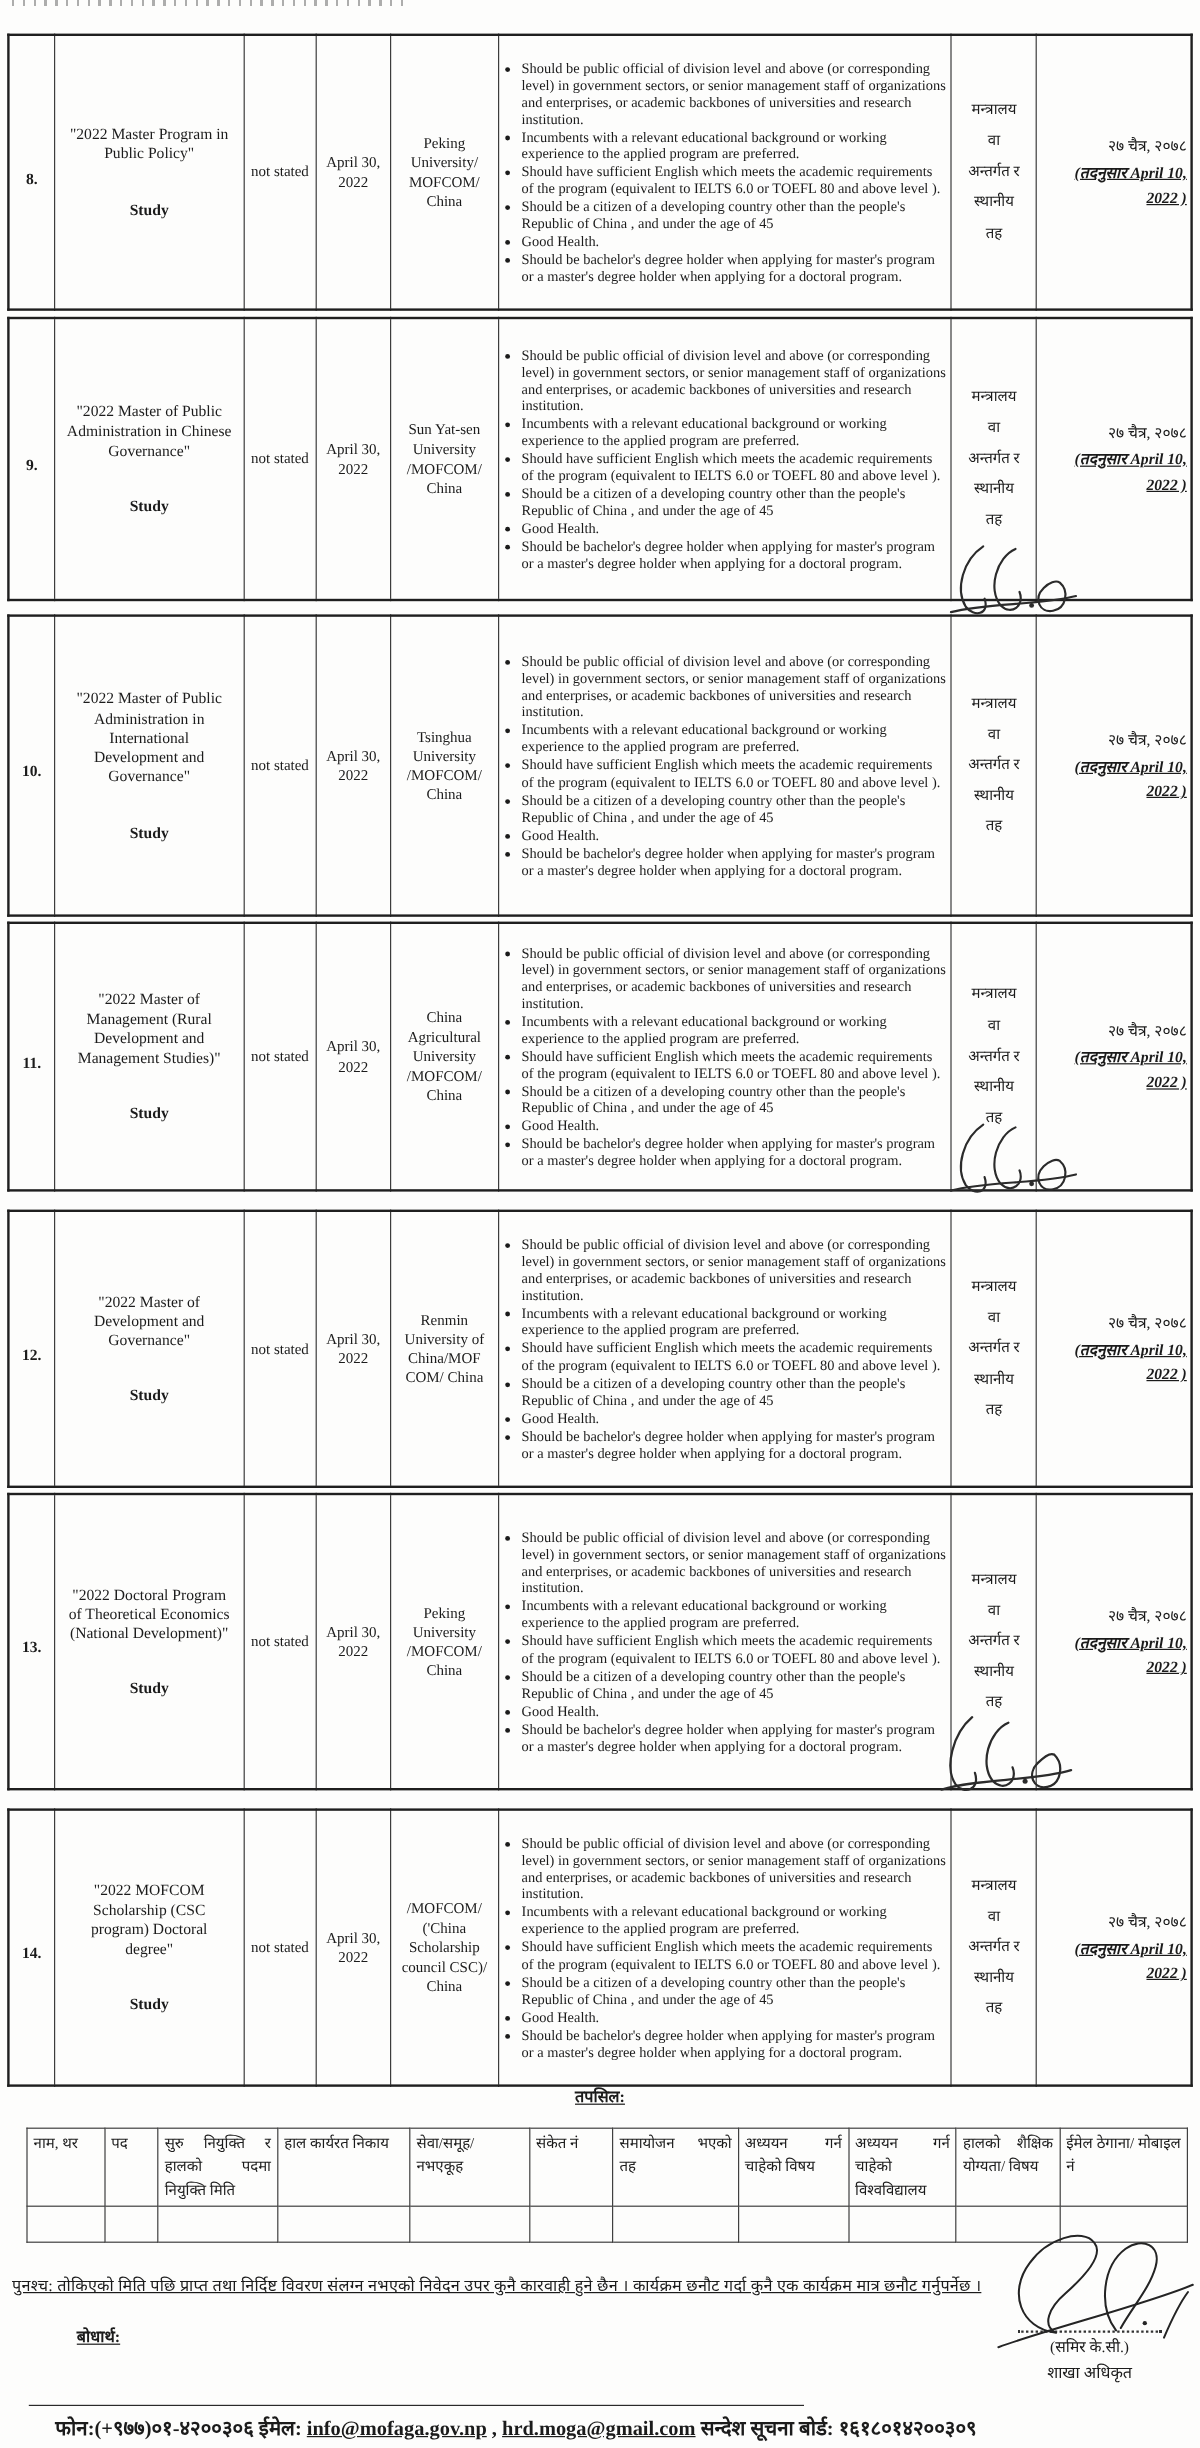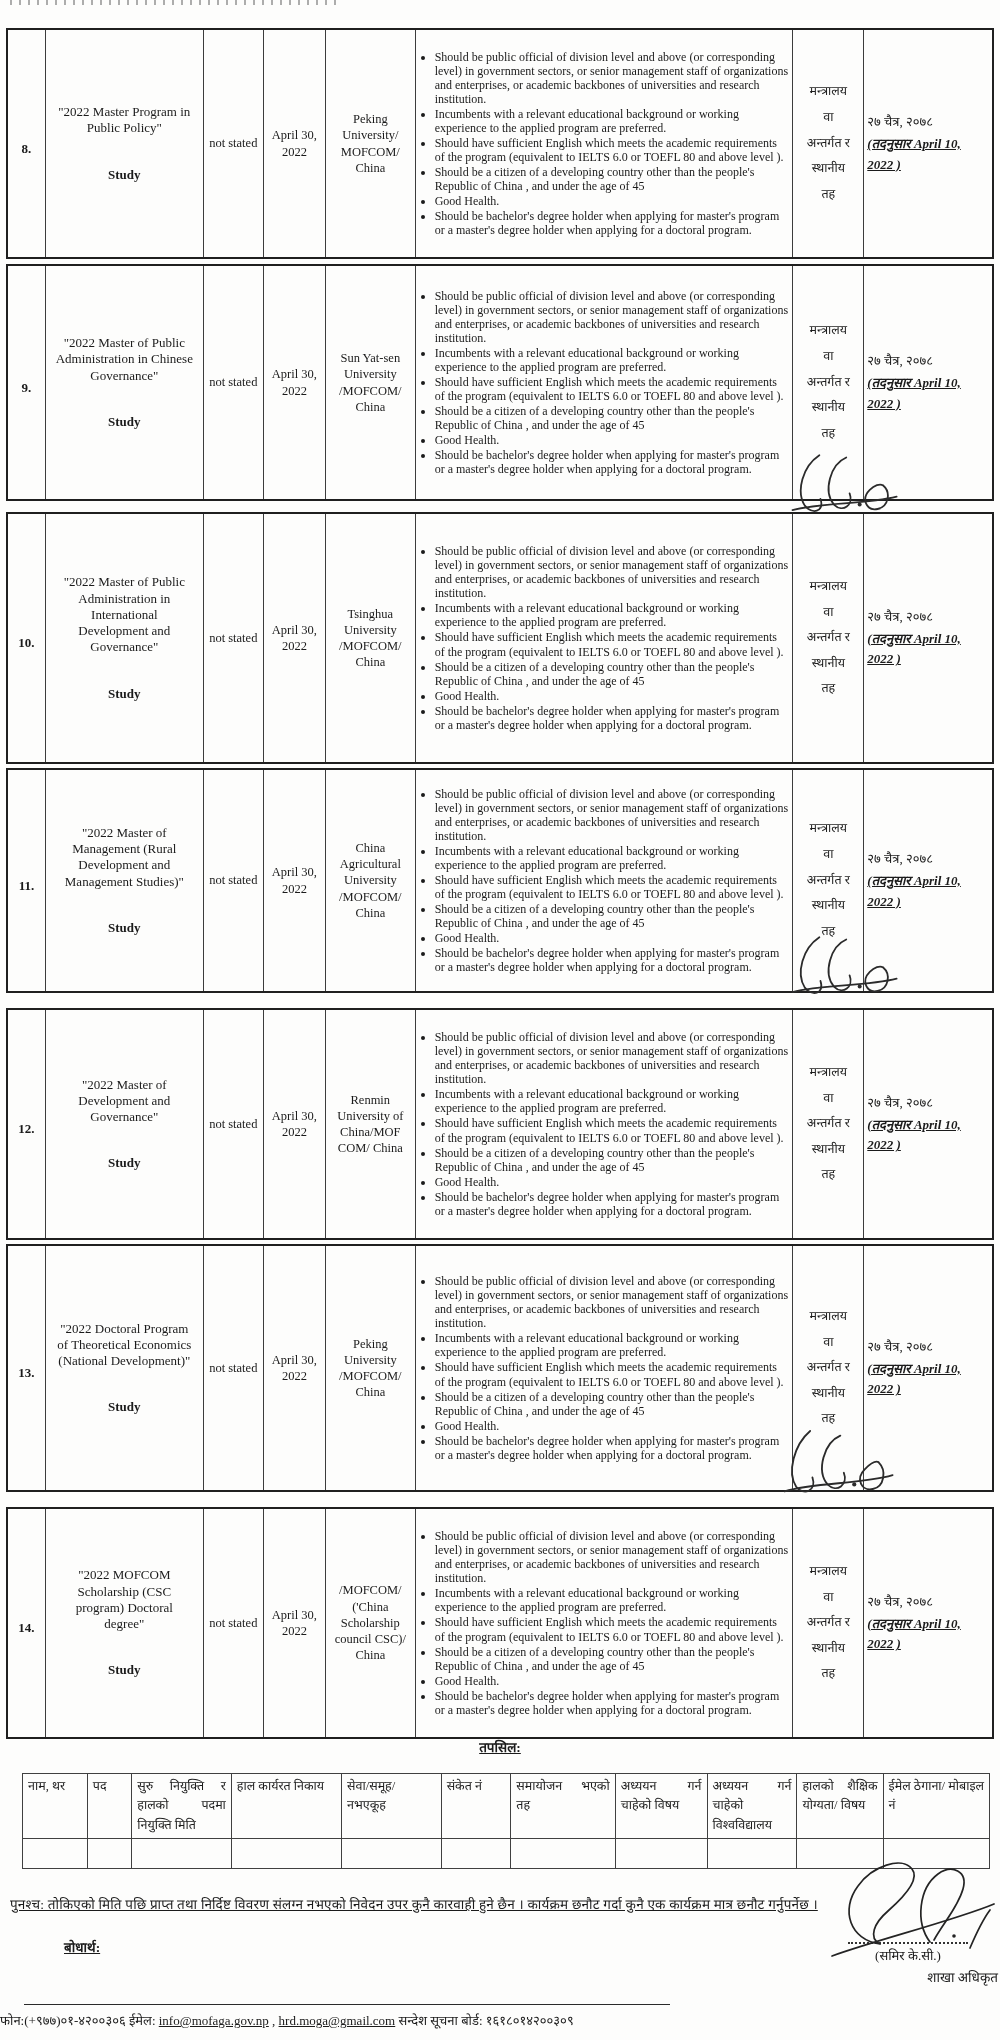--- a/index.html
+++ b/index.html
@@ -37,21 +37,21 @@
   .prog-study{font-weight:bold;margin-top:30px;}
   .c-quota,.c-date{text-align:center;font-size:12.5px;line-height:1.3;}
   .c-org{text-align:center;font-size:12.5px;line-height:1.3;padding:2px 5px;}
   .c-elig{vertical-align:middle;border-radius:13px;}
   ul.elig{
     margin:3px 0 3px 2px;padding-left:14px;
     font-size:12px;line-height:1.17;
   }
   ul.elig li{margin:0 0 1px 0;padding-left:0;}
   .c-nom{text-align:center;font-size:12.5px;line-height:2.05;}
-  .c-apply{text-align:left;font-size:13px;line-height:1.75;}
+  .c-apply{text-align:right;font-size:13px;line-height:1.75;}
   .apply-bs{white-space:nowrap;}
   .apply-ad{font-weight:bold;font-style:italic;text-decoration:underline;line-height:1.6;}
   
   .tapasil{
     position:absolute;top:1738px;left:0;width:100%;
     text-align:center;font-weight:bold;font-size:13.5px;
     text-decoration:underline;
   }
   
   table.details{
@@ -72,34 +72,34 @@
   }
   .cc{position:absolute;top:1938px;left:64px;width:780px;font-size:13.5px;}
   .cc-head{font-weight:bold;text-decoration:underline;}
   .cc-line{margin-top:6px;}
   .cc-note{font-size:12px;font-weight:bold;}
   .footer-rule{
     position:absolute;top:2004px;left:24px;width:646px;height:0;
     border-top:1.5px solid #2a2a2a;
   }
   .footer{
-    position:absolute;top:2011px;left:0;width:860px;text-align:left;
-    font-size:13px;font-weight:normal;
+    position:absolute;top:2011px;left:0;width:860px;text-align:center;
+    font-size:17px;font-weight:bold;
   }
   .footer a{color:#1b1b1b;text-decoration:underline;}
   
   .sig{position:absolute;pointer-events:none;}
   .sig svg{display:block;}
   .sig1{left:788px;top:446px;}
   .sig2{left:788px;top:928px;}
   .sig3{left:776px;top:1424px;}
   .sig-main{left:818px;top:1852px;width:180px;text-align:center;}
   .sig-dots{border-bottom:2px dotted #333;width:120px;margin:-28px auto 0 auto;}
   .sig-name{font-size:13px;margin-top:2px;}
-  .sig-title{font-size:13.5px;margin-top:4px;text-align:right;}
+  .sig-title{font-size:13.5px;margin-top:4px;}
 </style>
 </head>
 <body>
 
 <div class="page">
 
   <div class="clip-strip"></div>
 
   <div class="blocks" id="blocks">
     <table class="rowtbl" style="margin-top: 20px;">

